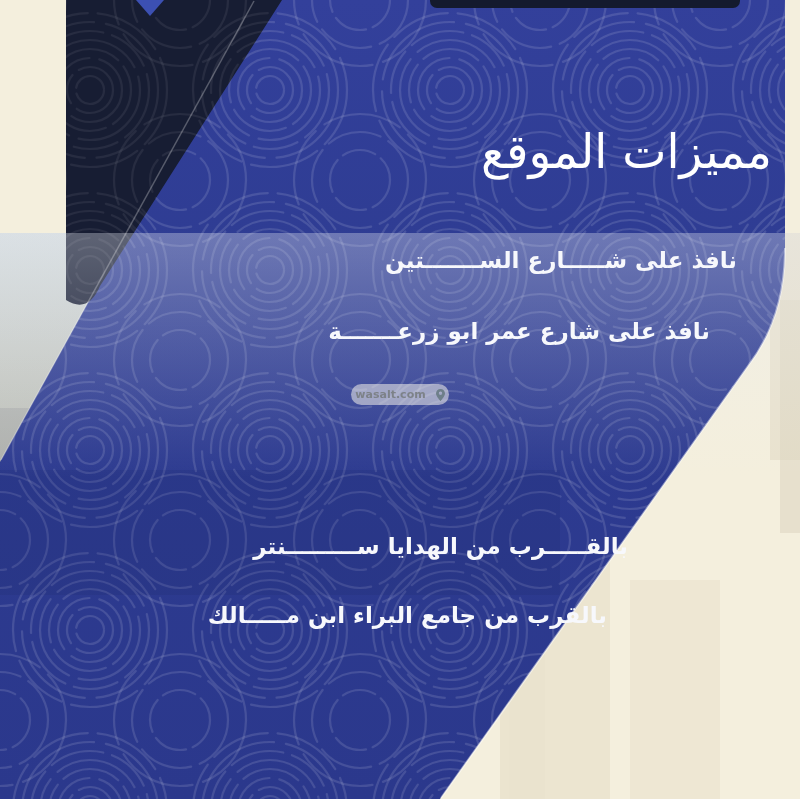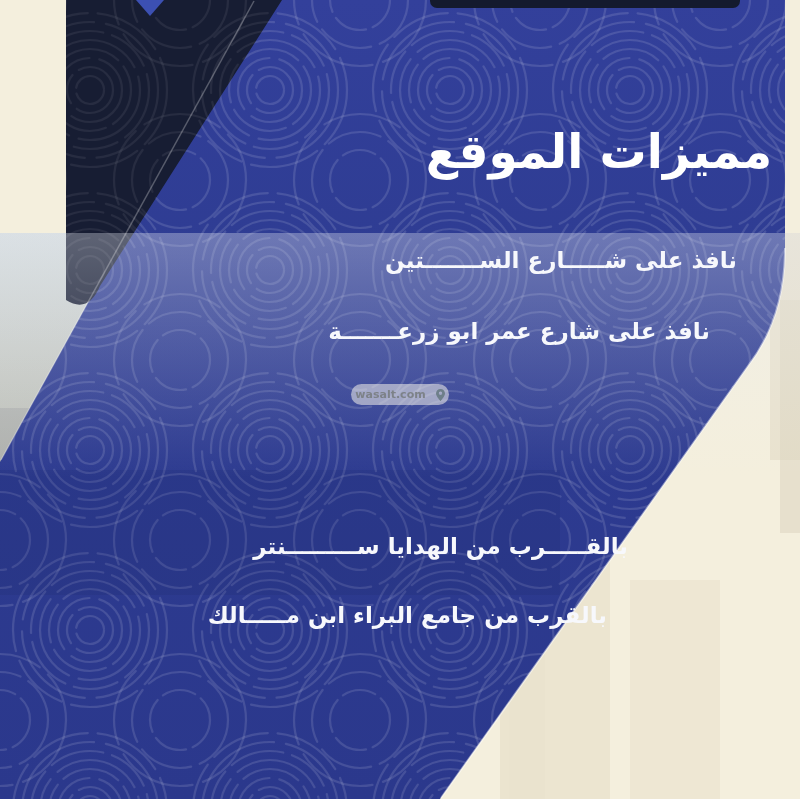--- a/index.html
+++ b/index.html
@@ -5,21 +5,21 @@
   html,body{margin:0;padding:0;}
   body{
     width:800px;height:799px;position:relative;overflow:hidden;
     background:#f4efdd;
     font-family:"DejaVu Sans", sans-serif;
   }
   #stage{position:absolute;inset:0;width:800px;height:799px;}
   .bg-svg{position:absolute;left:0;top:0;}
   .title{
     position:absolute;top:124px;right:28px;
-    color:#ffffff;font-size:47px;font-weight:700;
+    color:#ffffff;font-size:47px;font-weight:400;
     direction:rtl;white-space:nowrap;letter-spacing:0px;
   }
   .item{
     position:absolute;color:#f7f8fc;font-size:23px;font-weight:700;
     direction:rtl;white-space:nowrap;
   }
   .i1{top:247px;right:63px}
   .i2{top:318px;right:90px}
   .i3{top:389px;right:110px}
   .i4{top:461px;right:148px}

